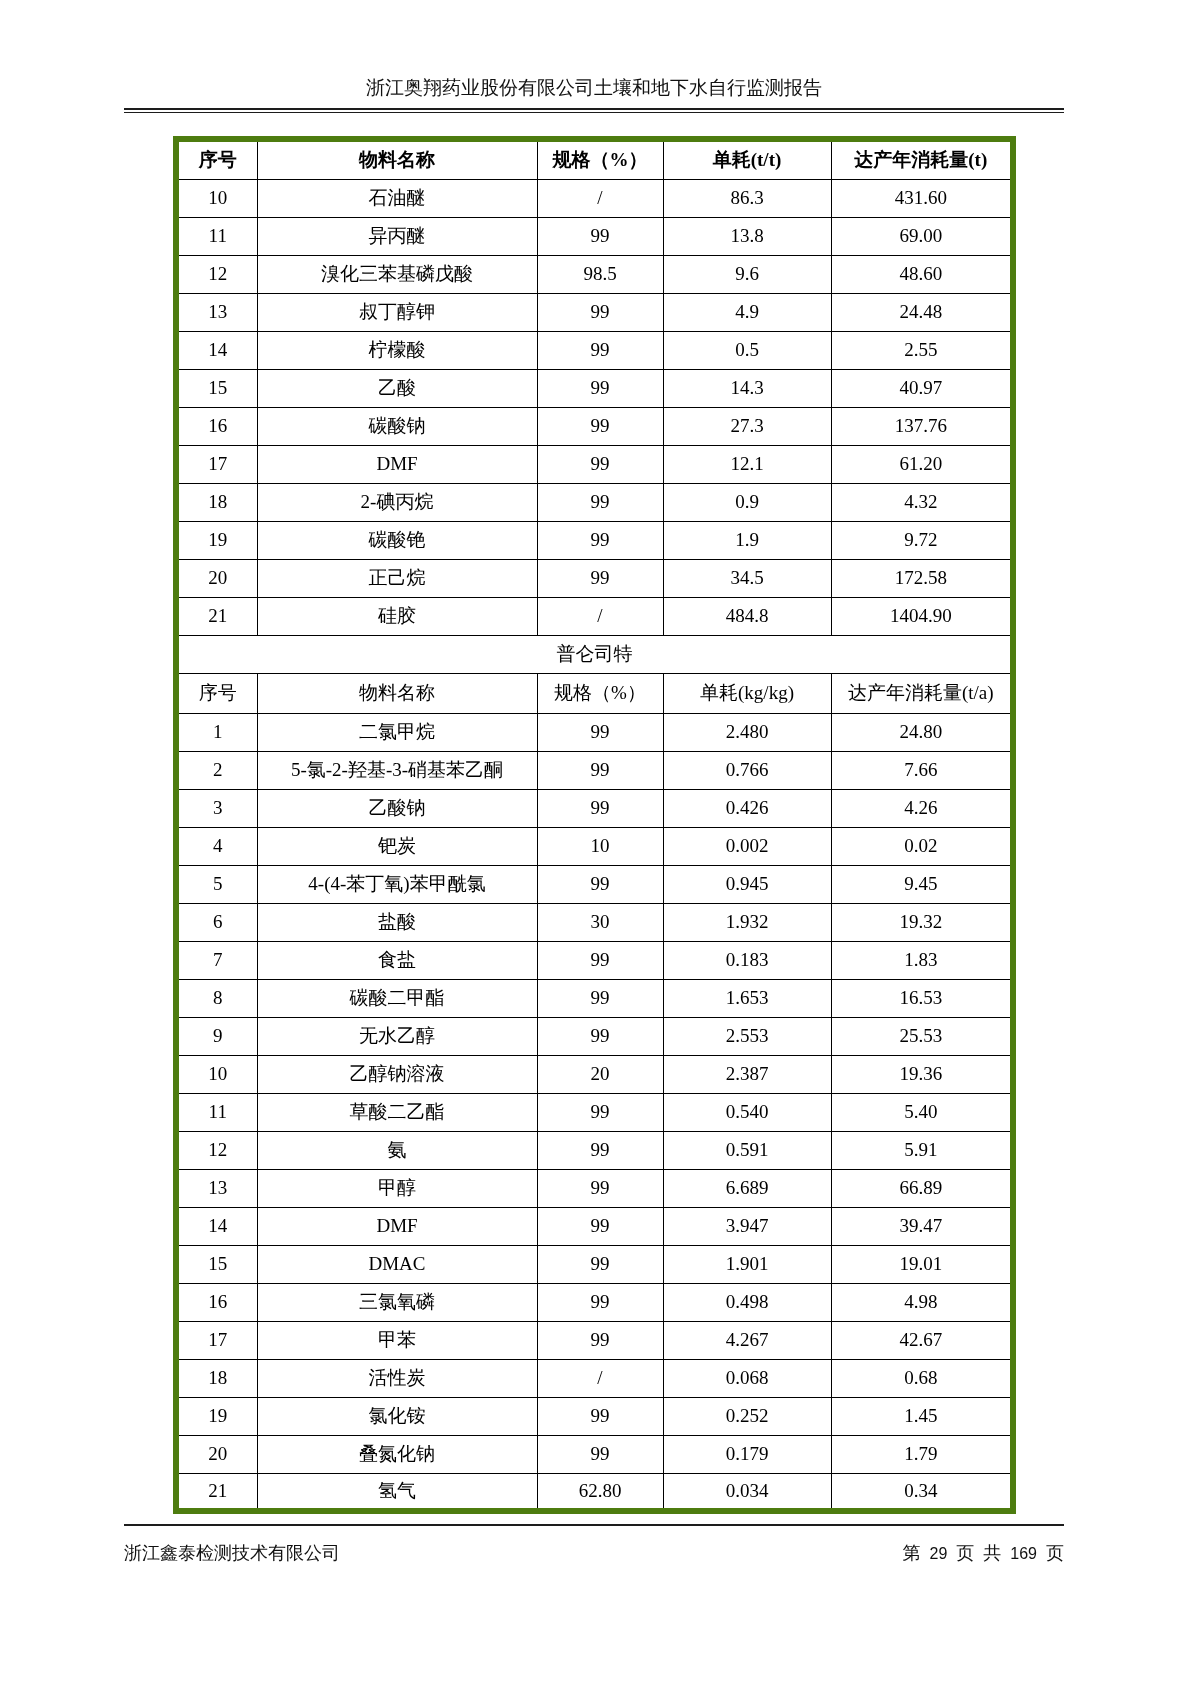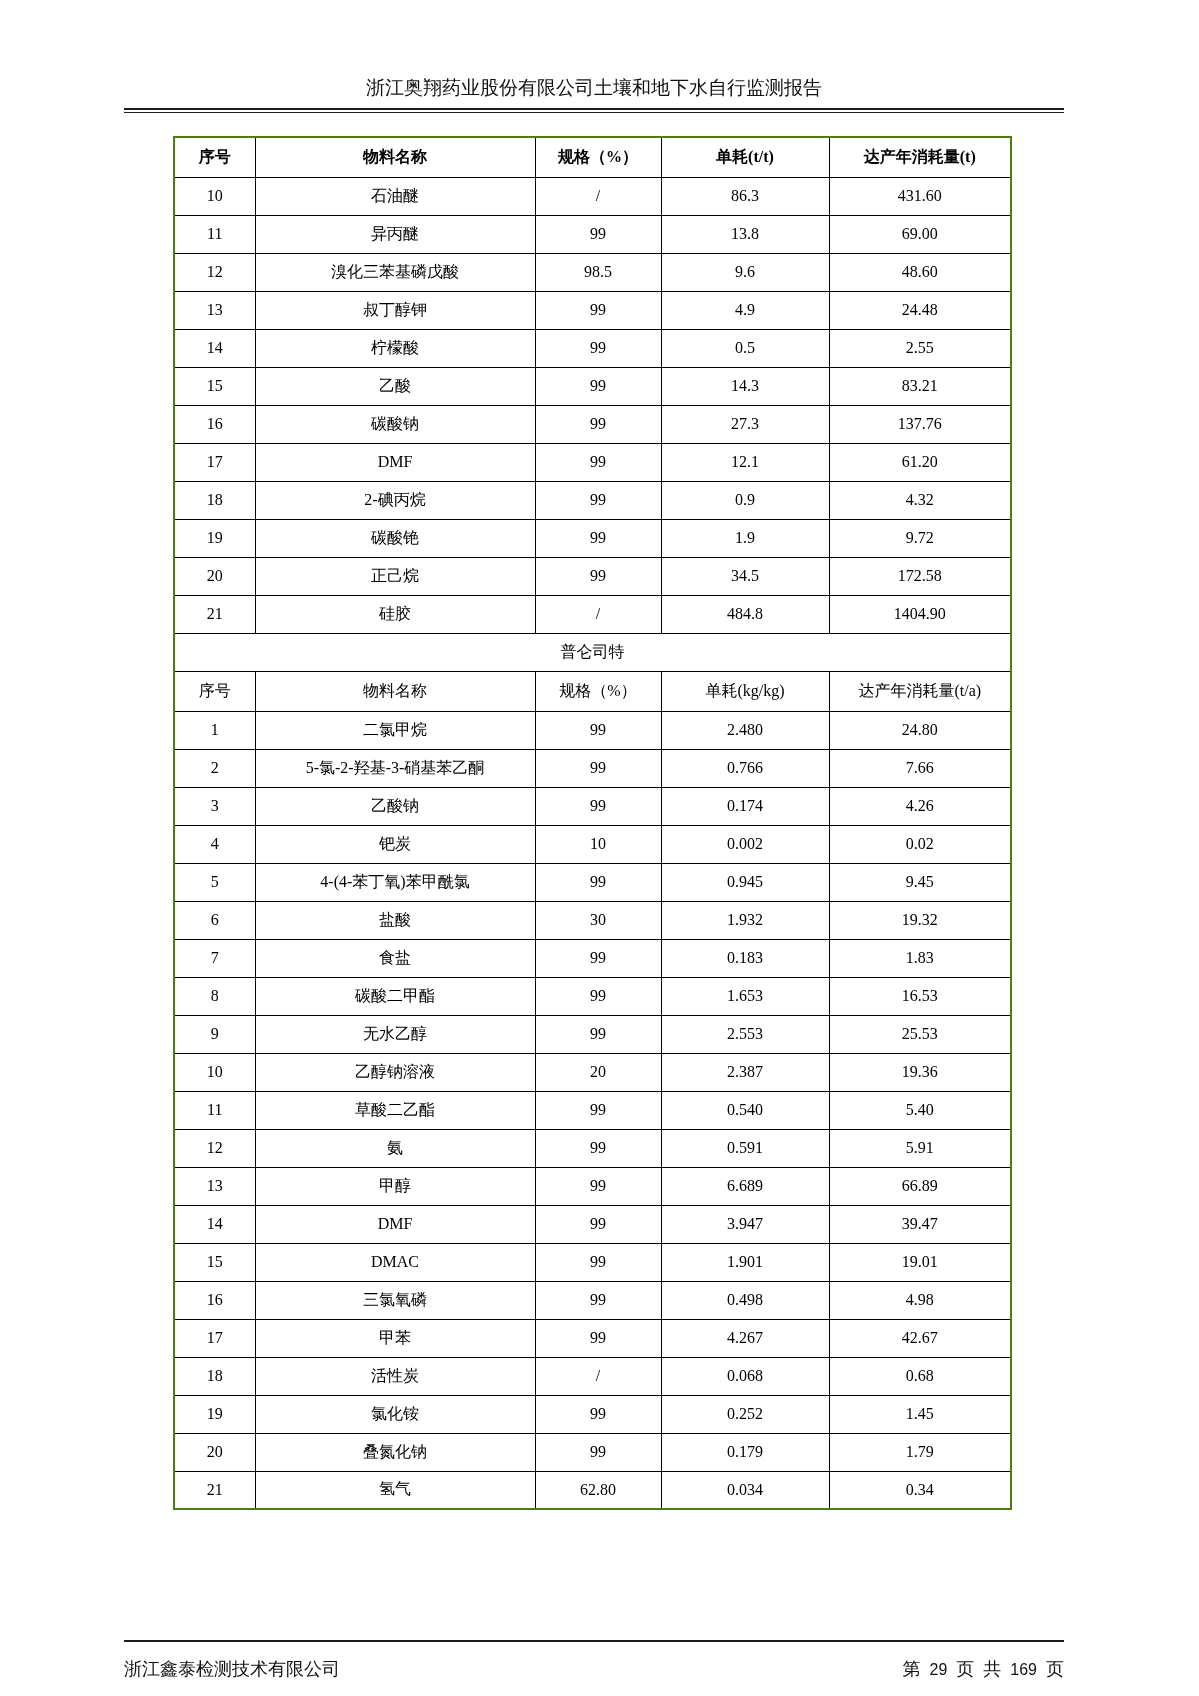--- a/index.html
+++ b/index.html
@@ -30,40 +30,40 @@
     height:5px;
     border-top:2px solid #1d1d1d;
     border-bottom:1px solid #1d1d1d;
   }
   .materials-table {
     position:absolute;
     top:136px;
     left:173px;
     border-collapse:collapse;
     table-layout:fixed;
-    border:2px solid #4d7c0f;
-    font-size:16px;
+    border:6px solid #4d7c0f;
+    font-size:19px;
   }
   .materials-table th,
   .materials-table td {
     border:1px solid #000000;
     text-align:center;
     vertical-align:middle;
     padding:1px 3px;
     height:38px;
     overflow:hidden;
     white-space:nowrap;
   }
   .materials-table tr.head-row th { height:40px; }
   .materials-table tr.head-row.bold th { font-weight:bold; }
   .materials-table tr.head-row.normal th { font-weight:normal; }
   .materials-table tr.divider-row td { height:38px;margin-top:8px; }
   .page-footer {
     position:absolute;
-    top:1640px;
+    top:1524px;
     left:124px;
     width:940px;
     text-align:center;
   }
   .footer-rule { border-top:2px solid #1d1d1d; }
   .footer-row {
     margin-top:7px;
     display:flex;
     justify-content:space-between;
     align-items:baseline;
@@ -136,21 +136,21 @@
           <td>柠檬酸</td>
           <td>99</td>
           <td>0.5</td>
           <td>2.55</td>
         </tr>
         <tr>
           <td>15</td>
           <td>乙酸</td>
           <td>99</td>
           <td>14.3</td>
-          <td>83.21</td>
+          <td>40.97</td>
         </tr>
         <tr>
           <td>16</td>
           <td>碳酸钠</td>
           <td>99</td>
           <td>27.3</td>
           <td>137.76</td>
         </tr>
         <tr>
           <td>17</td>
@@ -212,21 +212,21 @@
           <td>2</td>
           <td>5-氯-2-羟基-3-硝基苯乙酮</td>
           <td>99</td>
           <td>0.766</td>
           <td>7.66</td>
         </tr>
         <tr>
           <td>3</td>
           <td>乙酸钠</td>
           <td>99</td>
-          <td>0.174</td>
+          <td>0.426</td>
           <td>4.26</td>
         </tr>
         <tr>
           <td>4</td>
           <td>钯炭</td>
           <td>10</td>
           <td>0.002</td>
           <td>0.02</td>
         </tr>
         <tr>

